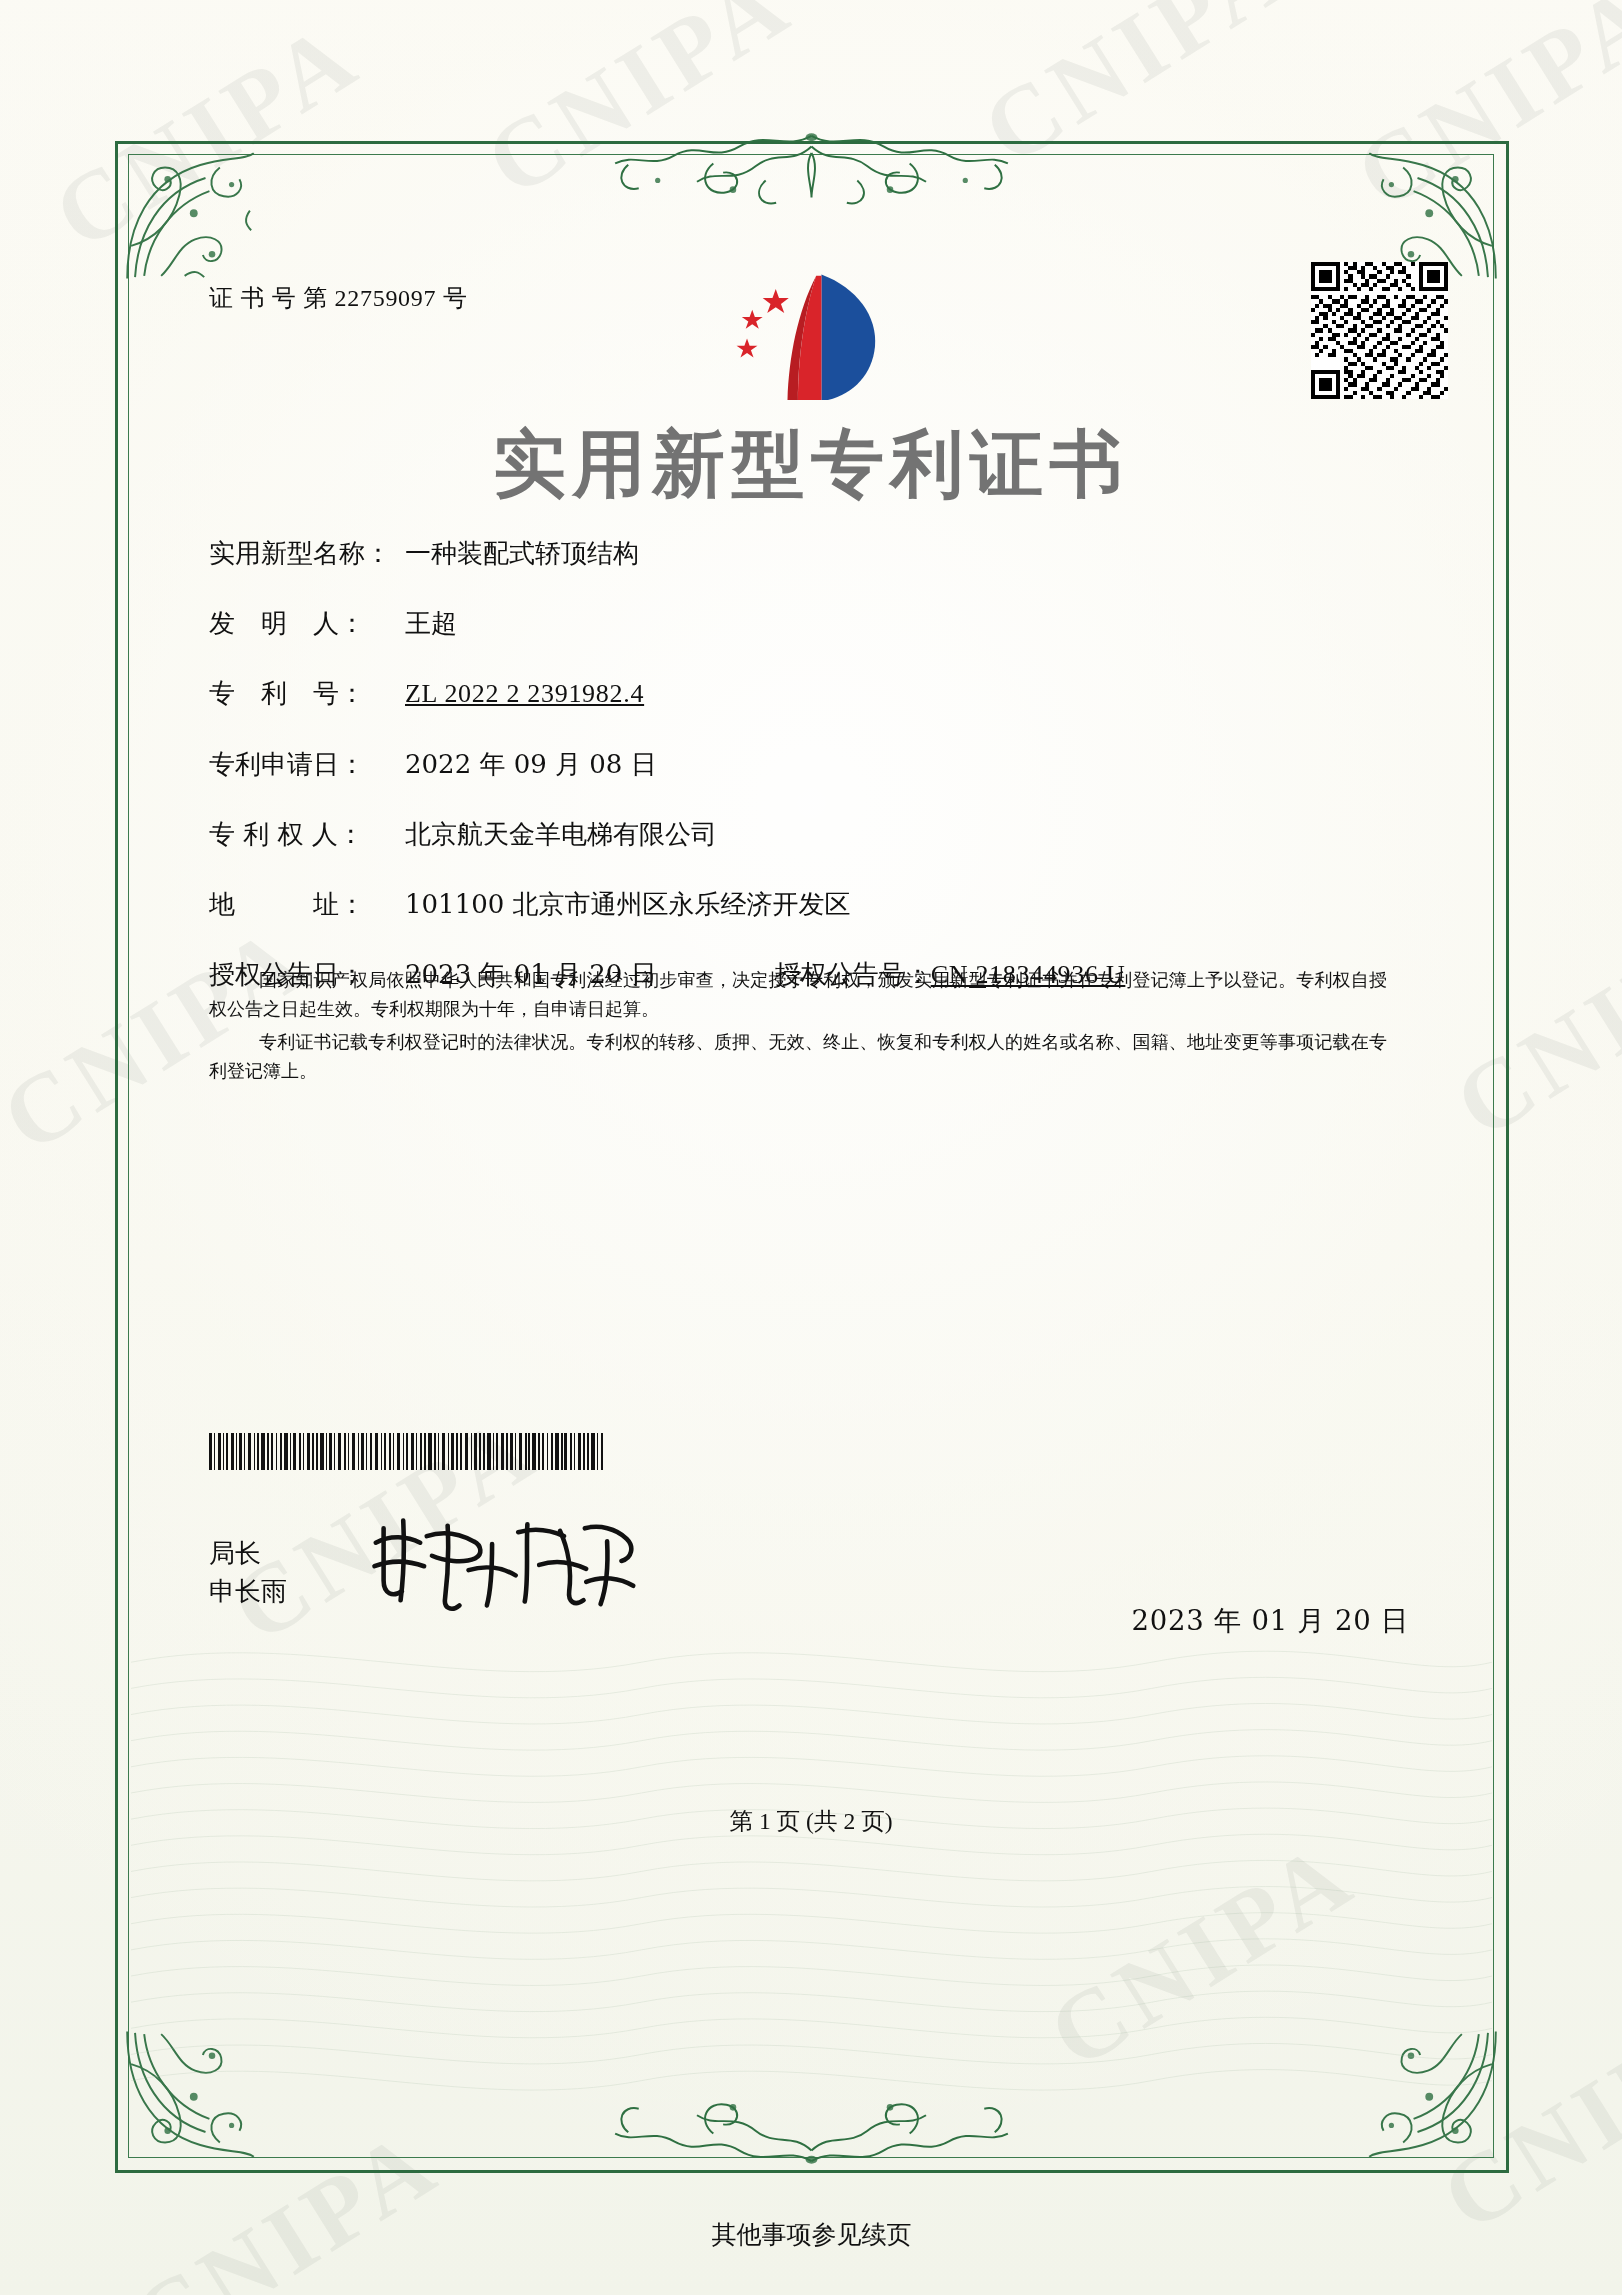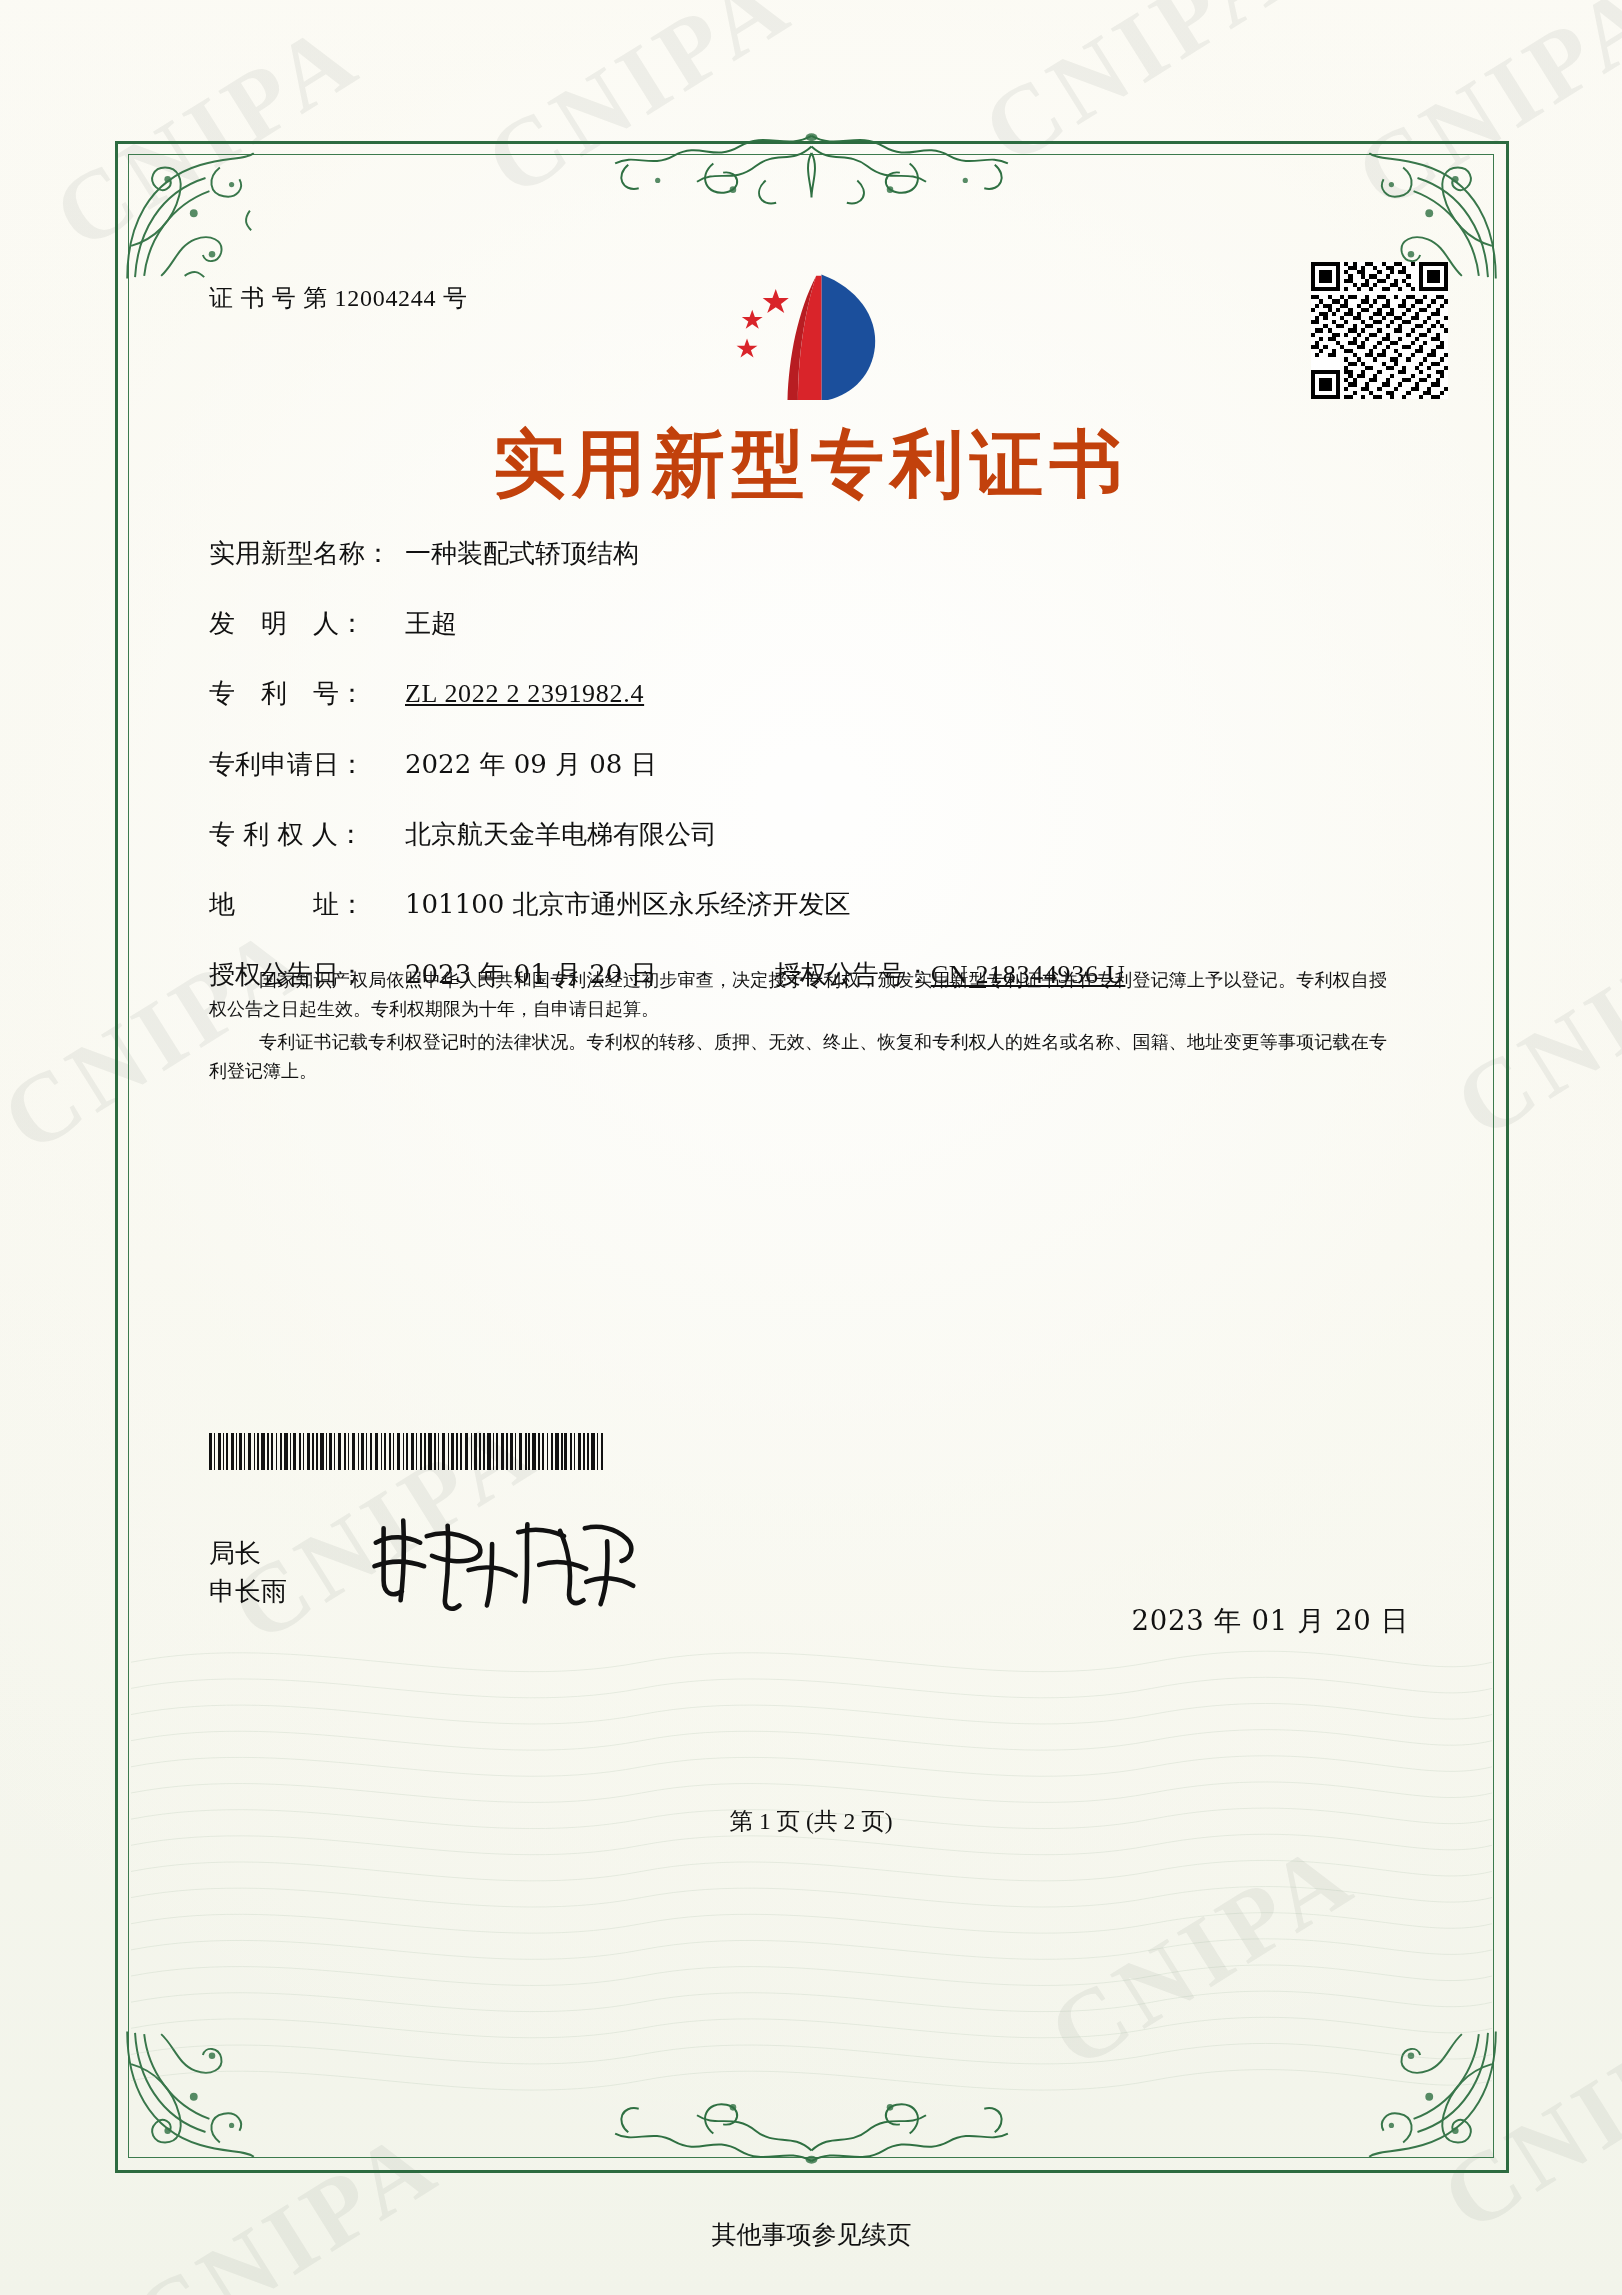--- a/index.html
+++ b/index.html
@@ -146,21 +146,21 @@
 
   .title {
     position: absolute;
     left: 0;
     right: 0;
     top: 262px;
     text-align: center;
     font-size: 73px;
     font-weight: 700;
     letter-spacing: 6.5px;
-    color: #c2410c;
+    color: #737373;
     font-family: "DejaVu Serif", serif;
   }
 
   .fields {
     position: absolute;
     left: 81px;
     top: 386px;
     width: 1211px;
   }
   .field-row {
@@ -412,21 +412,21 @@
       <path d="M0 540 C 260 490, 520 590, 780 540 C 1040 490, 1300 590, 1560 540 C 1820 490, 1960 570, 2080 540"></path>
       <path d="M0 580 C 260 530, 520 630, 780 580 C 1040 530, 1300 630, 1560 580 C 1820 530, 1960 610, 2080 580"></path>
       <path d="M0 620 C 260 570, 520 670, 780 620 C 1040 570, 1300 670, 1560 620 C 1820 570, 1960 650, 2080 620"></path>
       <path d="M0 660 C 260 610, 520 710, 780 660 C 1040 610, 1300 710, 1560 660 C 1820 610, 1960 690, 2080 660"></path>
       <path d="M0 700 C 260 650, 520 750, 780 700 C 1040 650, 1300 750, 1560 700 C 1820 650, 1960 730, 2080 700"></path>
     </g>
   </svg>
 
   <div class="content">
 
-    <div class="cert-no">证 书 号 第 12004244 号</div>
+    <div class="cert-no">证 书 号 第 22759097 号</div>
 
     <svg class="qr" viewBox="0 0 33 33" shape-rendering="crispEdges">
       <rect width="33" height="33" fill="#ffffff"></rect>
       <g fill="#000000">
         <rect x="0" y="0" width="7" height="1"></rect>
           <rect x="0" y="6" width="7" height="1"></rect>
         <rect x="0" y="0" width="1" height="7"></rect>
           <rect x="6" y="0" width="1" height="7"></rect>
         <rect x="2" y="2" width="3" height="3"></rect>
         <rect x="26" y="0" width="7" height="1"></rect>

